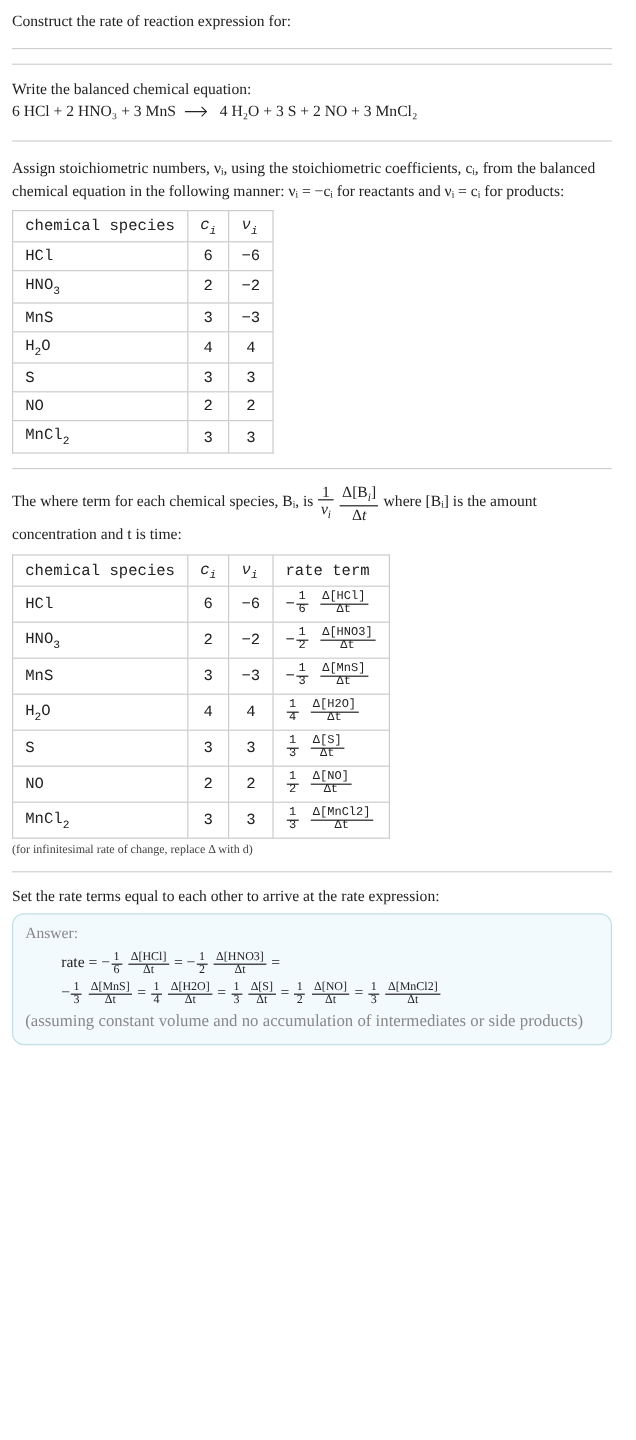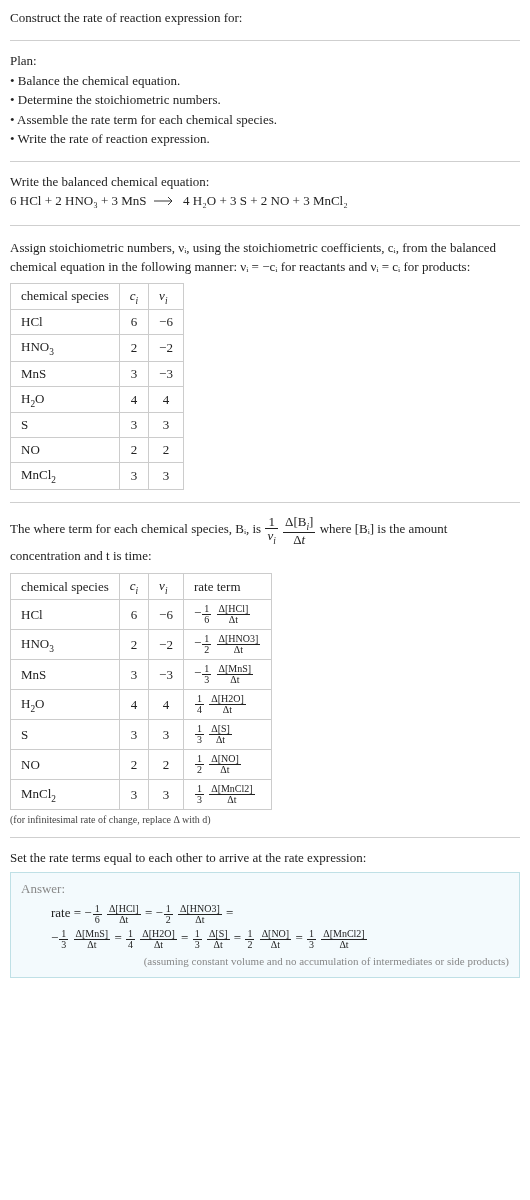--- a/index.html
+++ b/index.html
@@ -6,21 +6,21 @@
   body {
     margin: 0;
     padding: 0;
     background: #fff;
     font-family: Georgia, 'Times New Roman', serif;
     font-size: 13px;
     color: #222;
     width: 530px;
   }
   .doc {
-    padding: 8px 10px 14px 10px;
+    padding: 8px 20px 14px 10px;
   }
   .prompt {
     line-height: 1.5;
     margin-bottom: 6px;
   }
   hr.sep {
     border: none;
     border-top: 1px solid #cfcfcf;
     margin: 12px 0;
   }
@@ -43,20 +43,21 @@
   table.coef {
     border-collapse: collapse;
     margin-top: 6px;
     margin-bottom: 4px;
   }
   table.coef th, table.coef td {
     border: 1px solid #ccc;
     padding: 4px 10px;
     text-align: left;
     font-weight: normal;
+    font-family: Liberation Mono, monospace;
   }
   table.coef th {
     background: #fff;
   }
   table.coef td.num { text-align: center; }
   .frac {
     display: inline-block;
     vertical-align: middle;
     text-align: center;
     line-height: 1;
@@ -69,32 +70,32 @@
   .frac .num { border-bottom: 1px solid #222; }
   .frac.small .num, .frac.small .den { font-size: 10px; }
   .note {
     font-size: 10px;
     color: #444;
     margin-top: 2px;
   }
   .answer-box {
     border: 1px solid #bfe0e6;
     background: #f3fafd;
-    border-radius: 0;
+    border-radius: 10px;
     padding: 8px 10px 10px 10px;
     margin-top: 6px;
   }
   .answer-label {
     color: #888;
     margin-bottom: 4px;
   }
   .assume {
     color: #888;
-    font-size: 11px;
-    text-align: right;
+    font-size: 14px;
+    text-align: left;
     margin-top: 4px;
   }
   sub { font-size: 0.72em; }
   .sub-it { font-style: italic; }
   .math-i { font-style: italic; }
   .rate-line {
     text-align: left;
     padding-left: 30px;
     line-height: 1.9;
   }
@@ -103,27 +104,20 @@
 <body>
 
 <div class="doc">
 
   <div class="prompt">
     <span>Construct the rate of reaction expression for:</span><br>
   </div>
 
   <hr class="sep">
 
-  <div>
-    <div class="plan-heading">Plan:</div>
-    <div class="plan-item">• Balance the chemical equation.</div>
-    <div class="plan-item">• Determine the stoichiometric numbers.</div>
-    <div class="plan-item">• Assemble the rate term for each chemical species.</div>
-    <div class="plan-item">• Write the rate of reaction expression.</div>
-  </div>
 
   <hr class="sep">
 
   <div>
     <div>Write the balanced chemical equation:</div>
     <div class="eqline">
       <span>6 HCl + 2 HNO₃ + 3 MnS</span>
       <span class="arrow">
         <svg width="22" height="10" viewBox="0 0 22 10">
             <line x1="0" y1="5" x2="18" y2="5" stroke="#222" stroke-width="0.9"></line>

